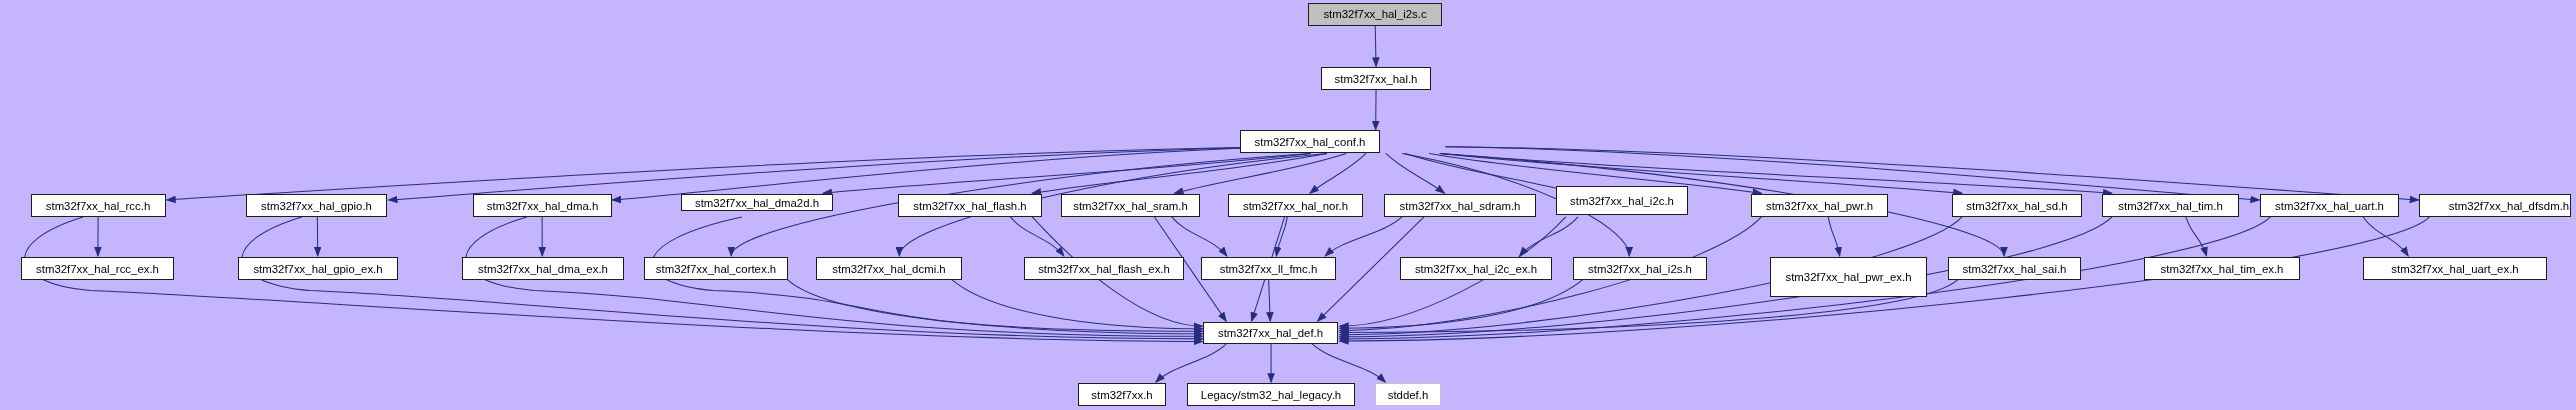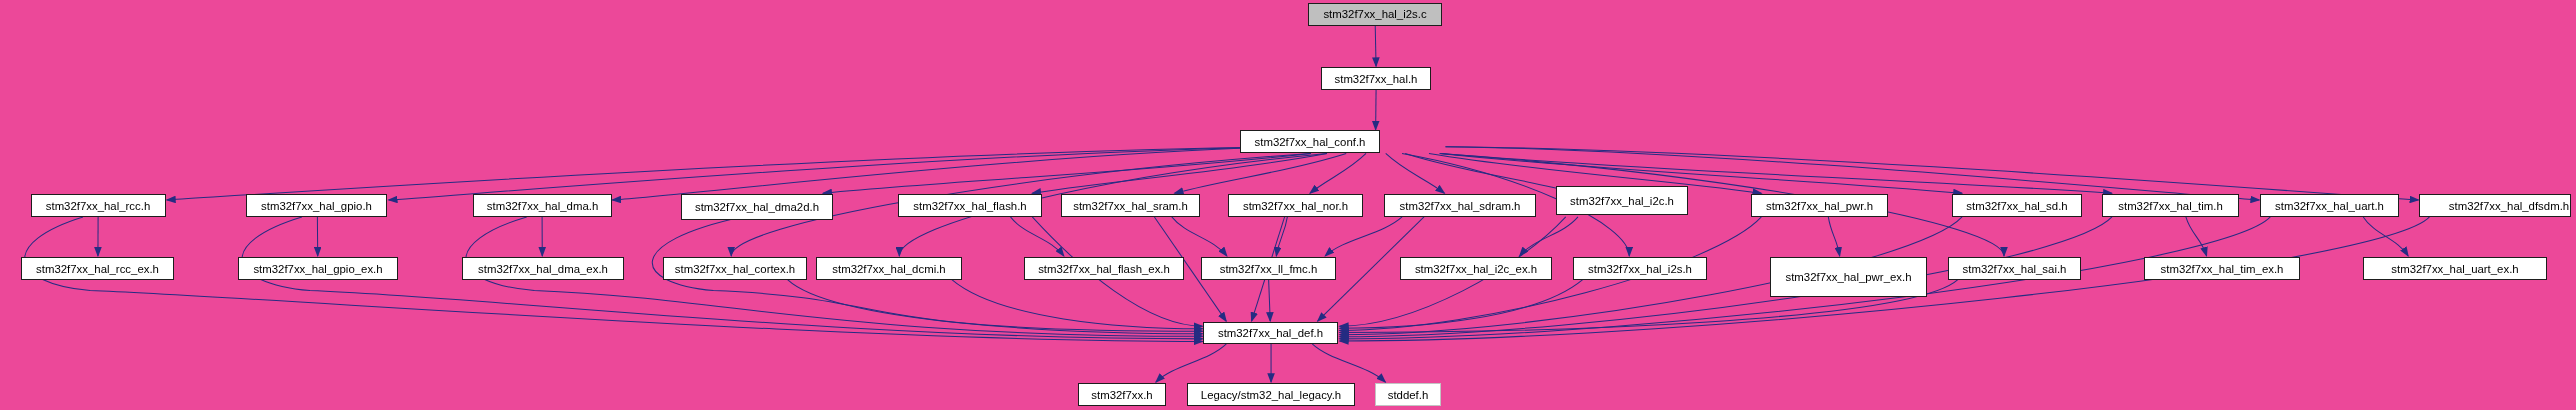--- a/index.html
+++ b/index.html
@@ -1,19 +1,19 @@
 <!DOCTYPE html>
 <html style="font-size:13.5px"><head>
 <meta charset="utf-8">
 <style>
   html,body{margin:0;padding:0;background:#ffffff;}
   #canvas{
     position:relative;
     width:2576px;height:411px;
-    background:#ec4899;
+    background:#c4b5fd;
     font-family:"Liberation Sans", sans-serif;
     overflow:hidden;
   }
   #edges{position:absolute;left:0;top:0;}
   .node{
     position:absolute;
     display:flex;align-items:center;justify-content:center;
     box-sizing:border-box;
     background:#ffffff;
     border:0.8px solid #1d1d1d;
@@ -90,35 +90,35 @@
       <path d="M 1448.2,406 C 1427.4,426.25 1385.8,430.75 1365,451" fill="none" stroke="#252c82" stroke-width="1.2" marker-end="url(#arw)"></path>
       <path d="M 1501,406 C 1501,426.25 1501,430.75 1501,451" fill="none" stroke="#252c82" stroke-width="1.2" marker-end="url(#arw)"></path>
       <path d="M 1549.6,406 C 1571.1999999999998,426.25 1614.4,430.75 1636,451" fill="none" stroke="#252c82" stroke-width="1.2" marker-end="url(#arw)"></path>
     </svg>
 <div class="node source" style="left: 1308px; top: 2.5px; width: 134px; height: 23px;">stm32f7xx_hal_i2s.c</div>
     <div class="node" style="left: 1321px; top: 67px; width: 110px; height: 23px;">stm32f7xx_hal.h</div>
     <div class="node" style="left: 1240px; top: 130px; width: 140px; height: 23px;">stm32f7xx_hal_conf.h</div>
     <div class="node" style="left: 30.5px; top: 194px; width: 135px; height: 23px;">stm32f7xx_hal_rcc.h</div>
     <div class="node" style="left: 246px; top: 194px; width: 141px; height: 23px;">stm32f7xx_hal_gpio.h</div>
     <div class="node" style="left: 473px; top: 194px; width: 139px; height: 23px;">stm32f7xx_hal_dma.h</div>
-    <div class="node" style="left: 681px; top: 194px; width: 152px; height: 26px;">stm32f7xx_hal_dma2d.h</div>
+    <div class="node" style="left: 681px; top: 194px; width: 152px; height: 17px;">stm32f7xx_hal_dma2d.h</div>
     <div class="node" style="left: 898px; top: 194px; width: 144px; height: 23px;">stm32f7xx_hal_flash.h</div>
     <div class="node" style="left: 1061px; top: 194px; width: 139px; height: 23px;">stm32f7xx_hal_sram.h</div>
     <div class="node" style="left: 1228px; top: 194px; width: 135px; height: 23px;">stm32f7xx_hal_nor.h</div>
     <div class="node" style="left: 1384px; top: 194px; width: 152px; height: 23px;">stm32f7xx_hal_sdram.h</div>
     <div class="node" style="left: 1556px; top: 186px; width: 132px; height: 29px;">stm32f7xx_hal_i2c.h</div>
     <div class="node" style="left: 1751px; top: 194px; width: 137px; height: 23px;">stm32f7xx_hal_pwr.h</div>
     <div class="node" style="left: 1952px; top: 194px; width: 130px; height: 23px;">stm32f7xx_hal_sd.h</div>
     <div class="node" style="left: 2102px; top: 194px; width: 137px; height: 23px;">stm32f7xx_hal_tim.h</div>
     <div class="node" style="left: 2260px; top: 194px; width: 139px; height: 23px;">stm32f7xx_hal_uart.h</div>
     <div class="node" style="left: 2419px; top: 194px; width: 152px; height: 23px; padding-left: 28px;">stm32f7xx_hal_dfsdm.h</div>
     <div class="node" style="left: 21px; top: 257px; width: 153px; height: 23px;">stm32f7xx_hal_rcc_ex.h</div>
     <div class="node" style="left: 238px; top: 257px; width: 160px; height: 23px;">stm32f7xx_hal_gpio_ex.h</div>
     <div class="node" style="left: 462px; top: 257px; width: 162px; height: 23px;">stm32f7xx_hal_dma_ex.h</div>
-    <div class="node" style="left: 644px; top: 257px; width: 144px; height: 23px; margin-left: 19px;">stm32f7xx_hal_cortex.h</div>
+    <div class="node" style="left: 644px; top: 257px; width: 144px; height: 23px;">stm32f7xx_hal_cortex.h</div>
     <div class="node" style="left: 816px; top: 257px; width: 146px; height: 23px;">stm32f7xx_hal_dcmi.h</div>
     <div class="node" style="left: 1024px; top: 257px; width: 160px; height: 23px;">stm32f7xx_hal_flash_ex.h</div>
     <div class="node" style="left: 1201px; top: 257px; width: 135px; height: 23px;">stm32f7xx_ll_fmc.h</div>
     <div class="node" style="left: 1400px; top: 257px; width: 152px; height: 23px;">stm32f7xx_hal_i2c_ex.h</div>
     <div class="node" style="left: 1573px; top: 257px; width: 134px; height: 23px;">stm32f7xx_hal_i2s.h</div>
     <div class="node" style="left: 1770px; top: 257px; width: 157px; height: 40px;">stm32f7xx_hal_pwr_ex.h</div>
     <div class="node" style="left: 1948px; top: 257px; width: 133px; height: 23px;">stm32f7xx_hal_sai.h</div>
     <div class="node" style="left: 2144px; top: 257px; width: 156px; height: 23px;">stm32f7xx_hal_tim_ex.h</div>
     <div class="node" style="left: 2363px; top: 257px; width: 184px; height: 23px;">stm32f7xx_hal_uart_ex.h</div>
     <div class="node" style="left: 1203px; top: 322px; width: 135px; height: 22px;">stm32f7xx_hal_def.h</div>

